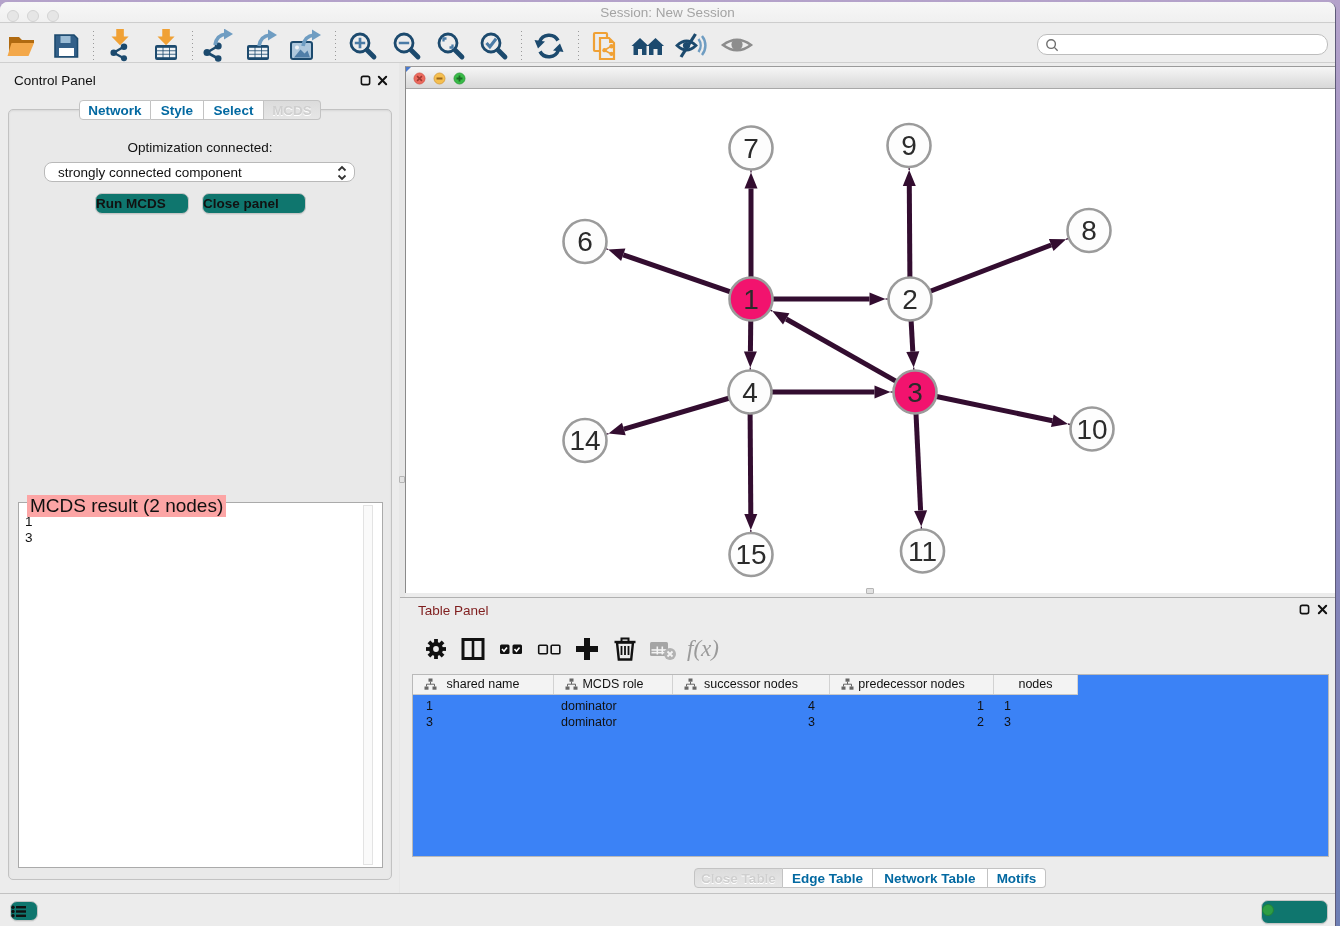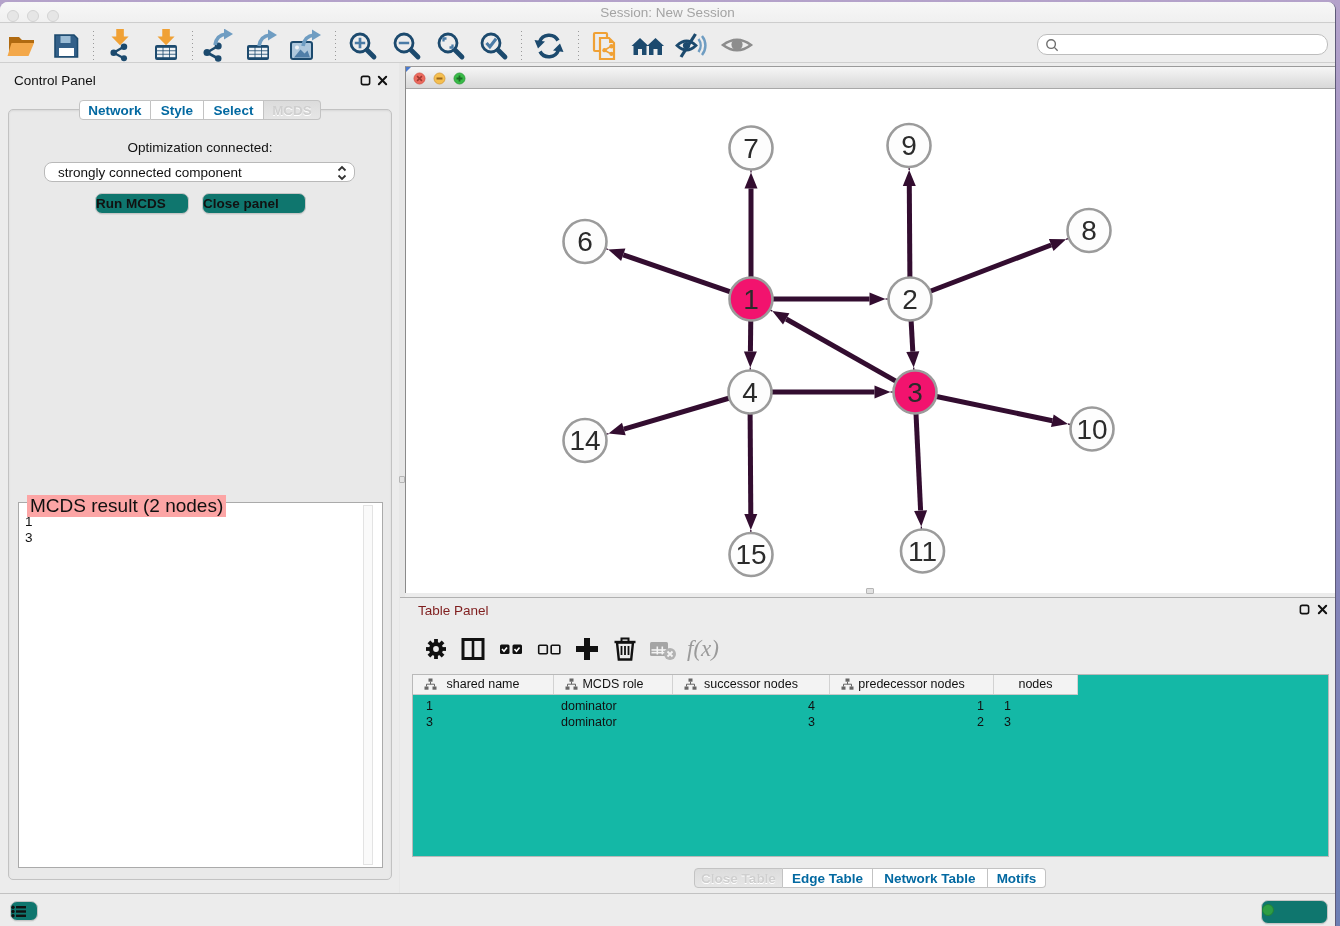--- a/index.html
+++ b/index.html
@@ -328,21 +328,21 @@
         <rect x="3" y="9" width="18" height="14" rx="1.5" fill="#333"></rect>
         <rect x="4.5" y="16.166666666666668" width="15" height="1.6" fill="#fff"></rect>
         <rect x="4.5" y="18.833333333333332" width="15" height="1.6" fill="#fff"></rect>
         <rect x="9.5" y="13.5" width="1.6" height="8" fill="#fff"></rect>
         <rect x="14.5" y="13.5" width="1.6" height="8" fill="#fff"></rect>
         <circle cx="23" cy="21" r="6" fill="#555"></circle>
         <path d="M20.5 18.5l5 5M25.5 18.5l-5 5" stroke="#fff" stroke-width="1.8"></path>
       </g>
     </svg>
     <div style="position:absolute;left:687px;top:634px;font-family:'Liberation Serif',serif;font-style:italic;font-size:23px;color:#9a9a9a">f(x)</div>
-  <div style="position:absolute;left:412px;top:672px;width:917px;height:183px;background:#14b8a6;border:1px solid #b9b9b9">
+  <div style="position:absolute;left:412px;top:672px;width:917px;height:183px;background:#3b82f6;border:1px solid #b9b9b9">
     <div class="hdrcell" style="left:0;width:141px"><svg width="13" height="13" viewBox="0 0 13 13" style="position:absolute;left:11px;top:3px">
           <g fill="#666">
             <rect x="4.5" y="0.5" width="4" height="3.2"></rect>
             <rect x="0.5" y="8.5" width="4" height="3.2"></rect>
             <rect x="8.5" y="8.5" width="4" height="3.2"></rect>
           </g>
           <path d="M6.5 3.7v2.5M2.5 8.5V6.2h8v2.3" stroke="#666" fill="none" stroke-width="1"></path>
         </svg>shared name</div>
     <div class="hdrcell" style="left:141px;width:119px"><svg width="13" height="13" viewBox="0 0 13 13" style="position:absolute;left:11px;top:3px">
           <g fill="#666">

